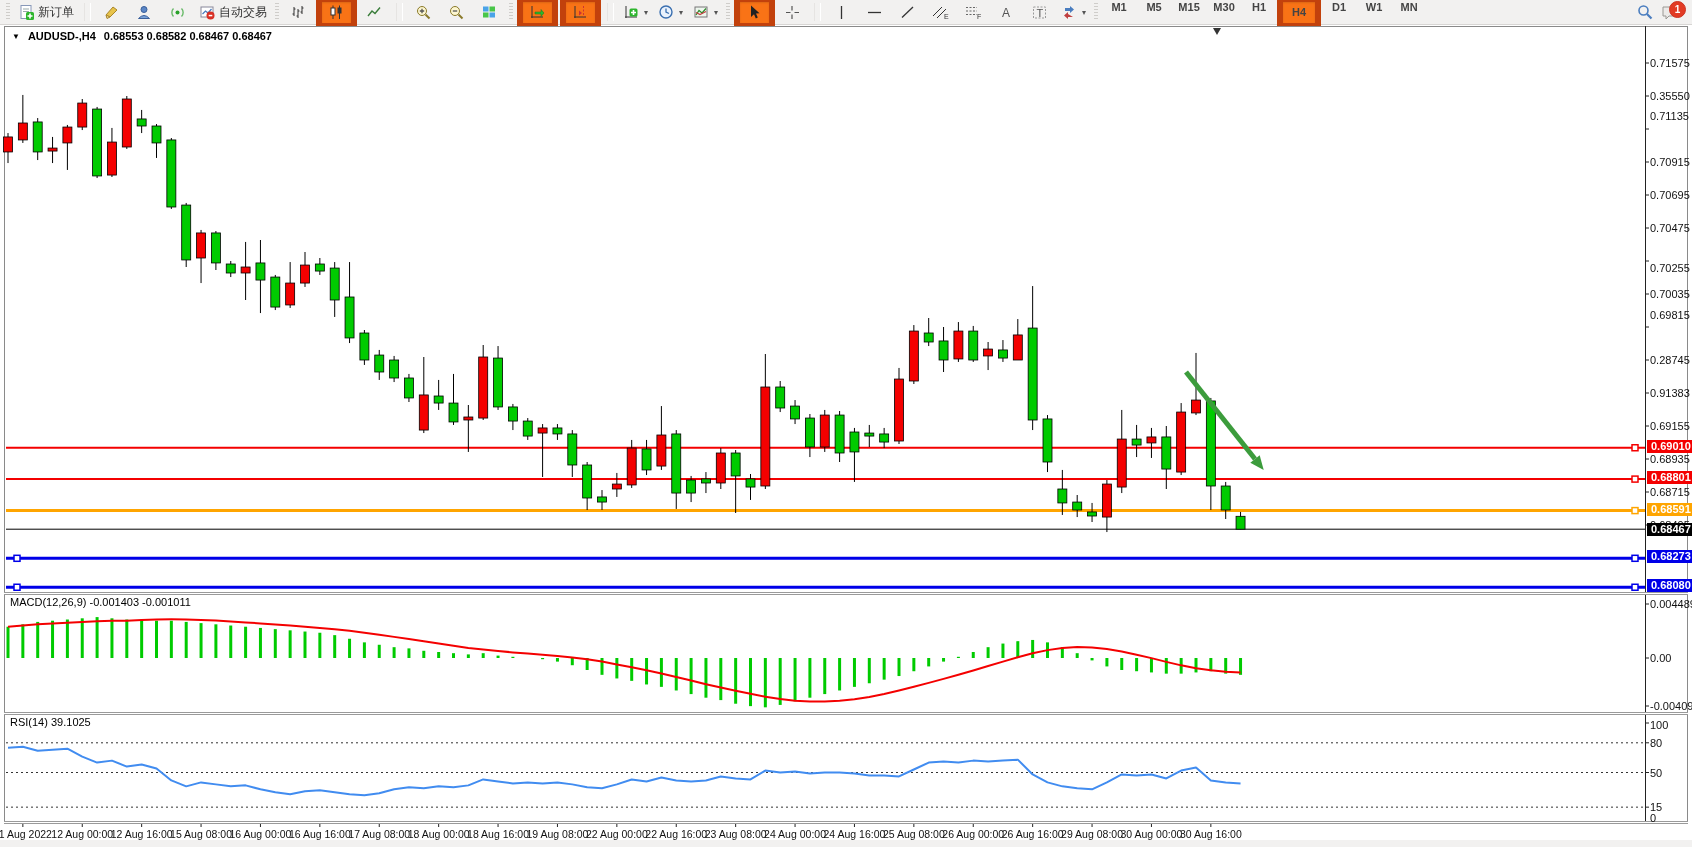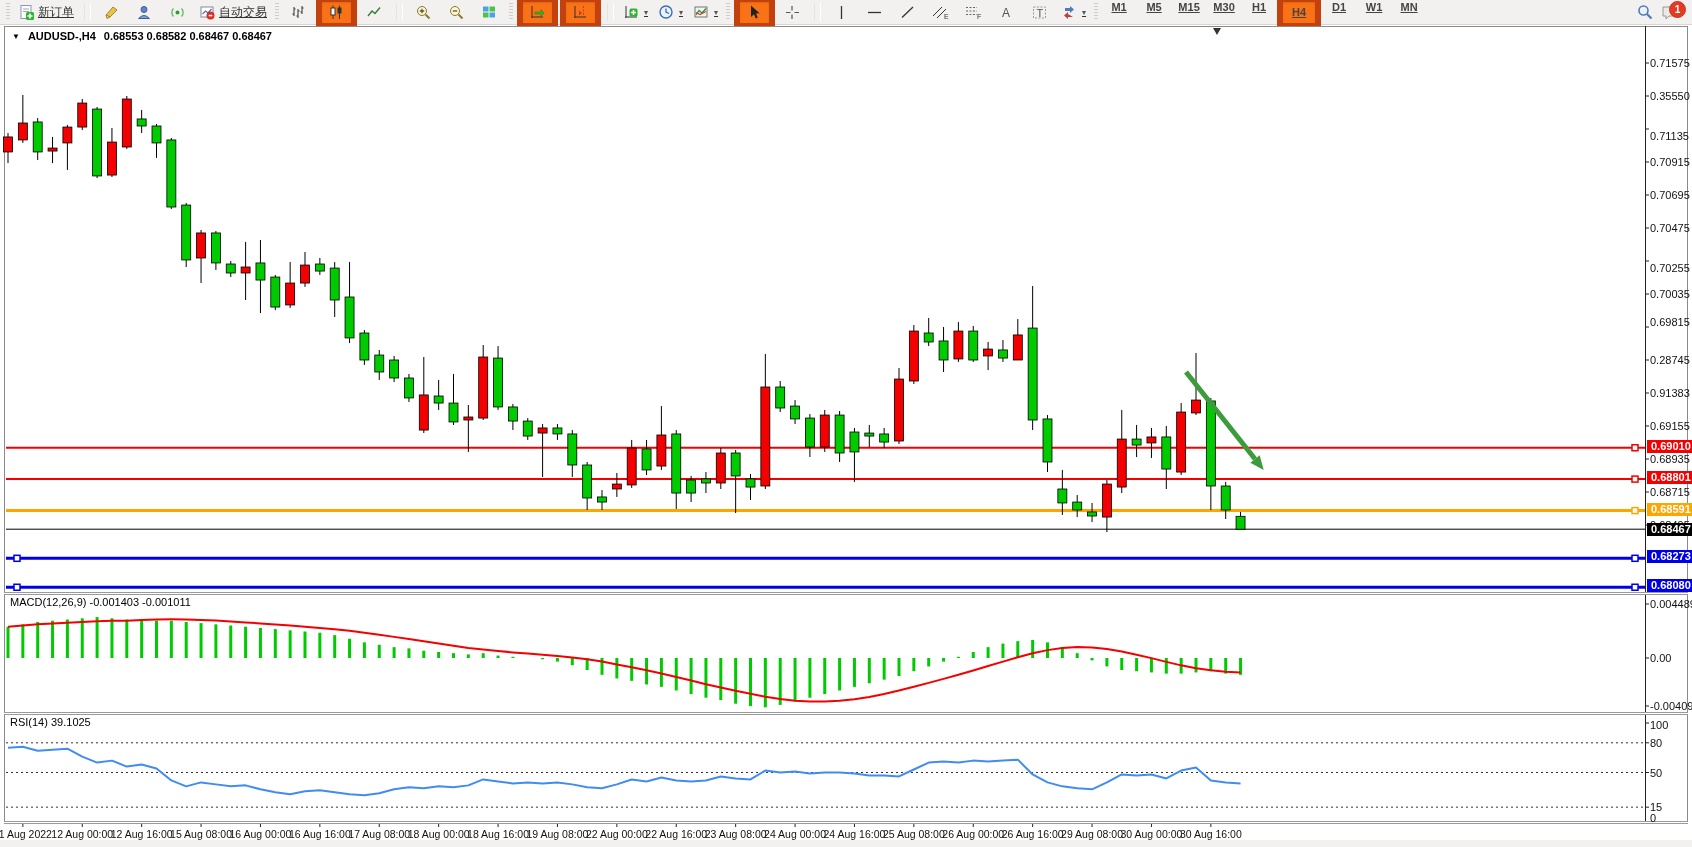--- a/index.html
+++ b/index.html
@@ -1,19 +1,19 @@
 <!DOCTYPE html>
 <html><head>
 <meta charset="utf-8">
 <style>
   html,body{margin:0;padding:0;background:#fff;font-family:"Liberation Sans",sans-serif;}
   #app{position:relative;width:1692px;height:847px;overflow:hidden;background:#fff;}
   
   #toolbar{position:absolute;left:0;top:0;width:1692px;height:25px;background:#f2f1f0;border-bottom:1px solid #d8d6d4;display:flex;align-items:center;gap:2px;padding:0 4px;box-sizing:border-box;}
-  .tb{height:21px;min-width:23px;display:flex;align-items:center;justify-content:center;gap:3px;padding:0 3px;border:1px solid transparent;border-radius:2px;font-size:12px;color:#333;cursor:default;text-decoration:underline;}
+  .tb{height:21px;min-width:23px;display:flex;align-items:center;justify-content:center;gap:3px;padding:0 3px;border:1px solid transparent;border-radius:2px;font-size:12px;color:#333;cursor:default;}
   .tb.on{background:#f97316;border:6px solid #c2410c;box-shadow:inset 0 1px 2px rgba(0,0,0,.12);}
   .tb .lbl{white-space:nowrap;}
   .sep{width:5px;height:18px;border-left:1px solid #e6e4e2;border-right:1px solid #fff;margin:0 3px 0 4px;}
   .grip{width:4px;height:18px;background:repeating-linear-gradient(180deg,#cfcdca 0 1px,transparent 1px 3px);margin:0 2px;}
   .tf{font-size:11px;font-weight:bold;color:#444;min-width:26px;}
   .dd{font-size:8px;color:#555;margin-left:1px;}
   #tb-right{margin-left:auto;display:flex;align-items:center;gap:6px;padding-right:8px;}
   #noti-badge{position:absolute;top:1px;right:6px;width:15px;height:15px;border-radius:50%;background:#e23b24;color:#fff;font-size:10px;font-weight:bold;display:flex;align-items:center;justify-content:center;border:1px solid #c32;}
   
   #frame{position:absolute;left:4px;top:26px;width:1684px;height:797px;border:1px solid #8a8a8a;box-sizing:border-box;background:#fff;}
@@ -573,27 +573,27 @@
       <line x1="973.25" y1="822" x2="973.25" y2="827" stroke="#222"></line>
       <line x1="1032.6499999999999" y1="822" x2="1032.6499999999999" y2="827" stroke="#222"></line>
       <line x1="1092.05" y1="822" x2="1092.05" y2="827" stroke="#222"></line>
       <line x1="1151.45" y1="822" x2="1151.45" y2="827" stroke="#222"></line>
       <line x1="1210.85" y1="822" x2="1210.85" y2="827" stroke="#222"></line>
     </svg>
 
 <div id="labels-layer">
       <div class="axis-lab" style="top:63px">0.71575</div>
       <div class="axis-lab" style="top:95.99999999999969px">0.35550</div>
-      <div class="axis-lab" style="top:136px">0.71135</div>
+      <div class="axis-lab" style="top:116px">0.71135</div>
       <div class="axis-lab" style="top:162.00000000000074px">0.70915</div>
       <div class="axis-lab" style="top:195.00000000000045px">0.70695</div>
       <div class="axis-lab" style="top:228.00000000000014px">0.70475</div>
       <div class="axis-lab" style="top:268px">0.70255</div>
       <div class="axis-lab" style="top:293.99999999999955px">0.70035</div>
-      <div class="axis-lab" style="top:322px">0.69815</div>
+      <div class="axis-lab" style="top:315px">0.69815</div>
       <div class="axis-lab" style="top:360.00000000000057px">0.28745</div>
       <div class="axis-lab" style="top:393.0000000000003px">0.91383</div>
       <div class="axis-lab" style="top:426px">0.69155</div>
       <div class="axis-lab" style="top:458.99999999999966px">0.68935</div>
       <div class="axis-lab" style="top:491.9999999999994px">0.68715</div>
       <div class="axis-lab" style="top:525.0000000000007px">0.68495</div>
       <div class="badge" style="top:447.74999999999926px;background:#F40000">0.69010</div>
       <div class="badge" style="top:479.0999999999998px;background:#F40000">0.68801</div>
       <div class="badge" style="top:510.5999999999997px;background:#FFA500">0.68591</div>
       <div class="badge" style="top:558.3000000000008px;background:#0000E8">0.68273</div>

